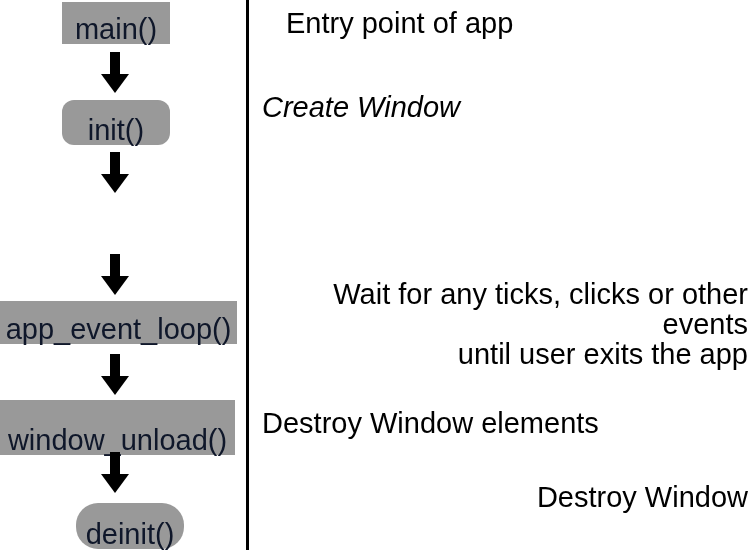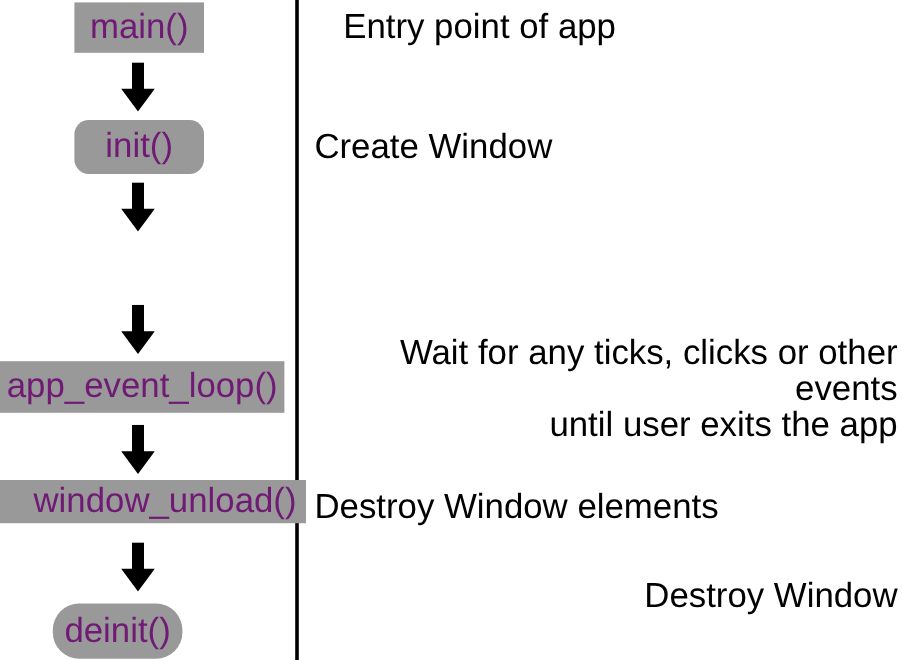--- a/index.html
+++ b/index.html
@@ -15,34 +15,34 @@
     position: absolute;
     top: 0;
     left: 246px;
     width: 3px;
     height: 550px;
     background: #000000;
   }
   .box {
     position: absolute;
     background: #999999;
-    color: #701a75;
+    color: #0f172a;
     font-size: 29px;
     line-height: 1;
     display: flex;
-    align-items: center;
+    align-items: flex-end;
     justify-content: center;
     white-space: nowrap;
   }
   .box-main   { left: 62px;  top: 2px;   width: 108px; height: 42px; }
   .box-init   { left: 62px;  top: 100px; width: 108px; height: 45px; border-radius: 12px; }
   .box-wload  { left: 11px;  top: 201px; width: 210px; height: 46px; }
   .box-aeloop { left: 0px;   top: 301px; width: 237px; height: 43px; }
-  .box-wunld  { left: 0px;   top: 400px; width: 235px; height: 36px; padding-left: 20px; }
-  .box-deinit { left: 44px;  top: 503px; width: 108px; height: 46px; border-radius: 22px; }
+  .box-wunld  { left: 0px;   top: 400px; width: 235px; height: 55px; }
+  .box-deinit { left: 76px;  top: 503px; width: 108px; height: 46px; border-radius: 22px; }
   .arrow {
     position: absolute;
     left: 101px;
     width: 28px;
     height: 41px;
   }
   .arrow svg { display: block; }
   .arrow .shape { fill: #000000; }
   .arrow-1 { top: 52px; }
   .arrow-2 { top: 152px; }
@@ -54,21 +54,21 @@
     left: 262px;
     width: 486px;
     color: #000000;
     font-size: 29px;
     line-height: 30px;
     display: flex;
     align-items: center;
     white-space: pre-line;
   }
   .desc-1 { top: 2px;   height: 42px; margin-left: 24px; }
-  .desc-2 { top: 100px; height: 45px; }
+  .desc-2 { top: 84px; height: 45px; font-style: italic; }
   .desc-3 { top: 201px; height: 46px; }
   .desc-4 { top: 301px; height: 46px; text-align: right; }
   .desc-5 { top: 400px; height: 45px; }
   .desc-6 { top: 474px; height: 46px; justify-content: flex-end; }
 </style>
 </head>
 <body>
 
 <div id="stage">
 

